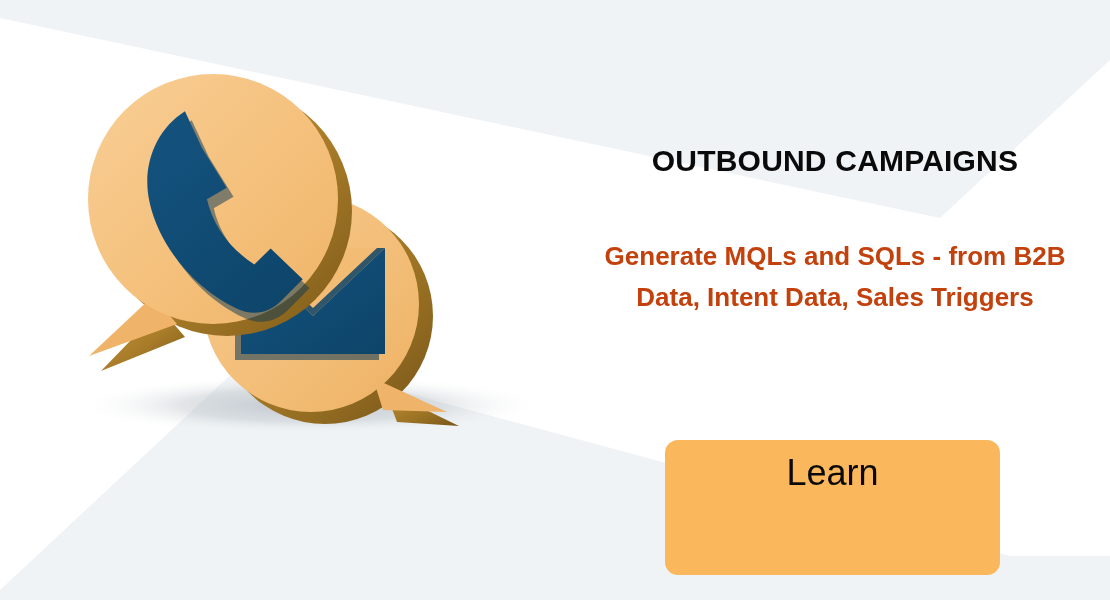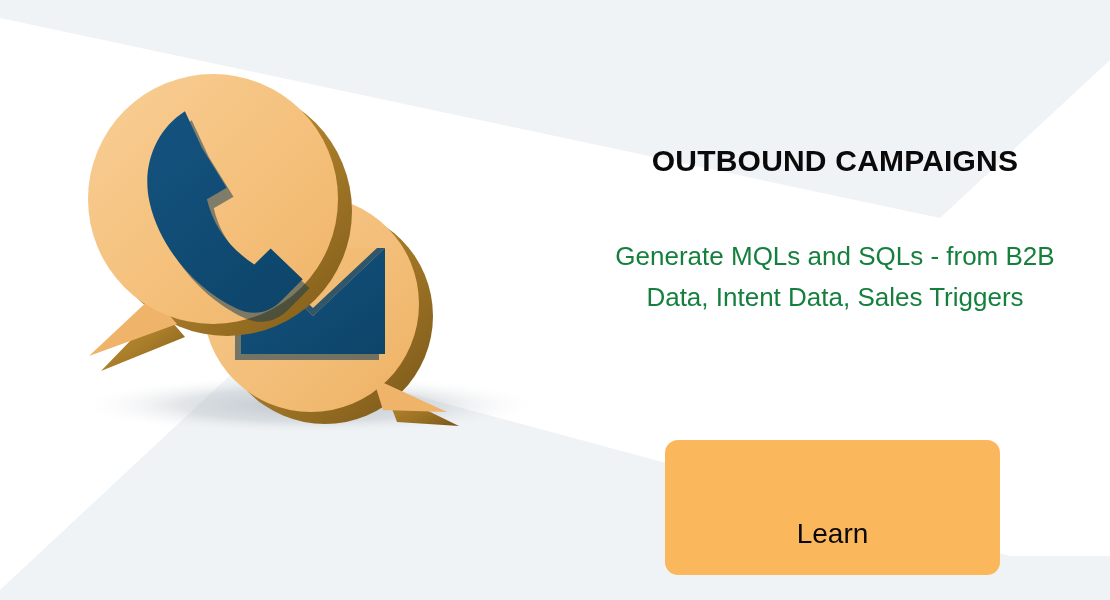--- a/index.html
+++ b/index.html
@@ -51,45 +51,45 @@
     line-height: 38px;
     margin-top: 24px;
   }
   .subcopy {
     position: absolute;
     top: 236px;
     left: 30px;
     width: 490px;
     text-align: center;
     font-size: 26px;
-    font-weight: normal;
-    color: #15803d;
+    font-weight: bold;
+    color: #c2410c;
     line-height: 41px;
   }
   .cta-button {
     position: absolute;
     left: 105px;
     top: 440px;
     width: 335px;
     height: 135px;
     background: #FBB css;
     background: #FBB75B;
     border: none;
     border-radius: 13px;
     color: #0a0a0a;
     font-family: "Liberation Sans", sans-serif;
-    font-size: 28px;
+    font-size: 36px;
     line-height: 50px;
     text-align: center;
     cursor: pointer;
-    padding: 16px;
+    padding: 8px;
     display: flex;
     flex-direction: column;
     align-items: center;
-    justify-content: flex-end;
+    justify-content: flex-start;
   }
   .cta-line { display: block; }
 </style>
 </head>
 <body>
 
 <div class="banner">
 
   <svg class="bg-layer" viewBox="0 0 1110 600" width="1110" height="600" xmlns="http://www.w3.org/2000/svg">
     <defs>

